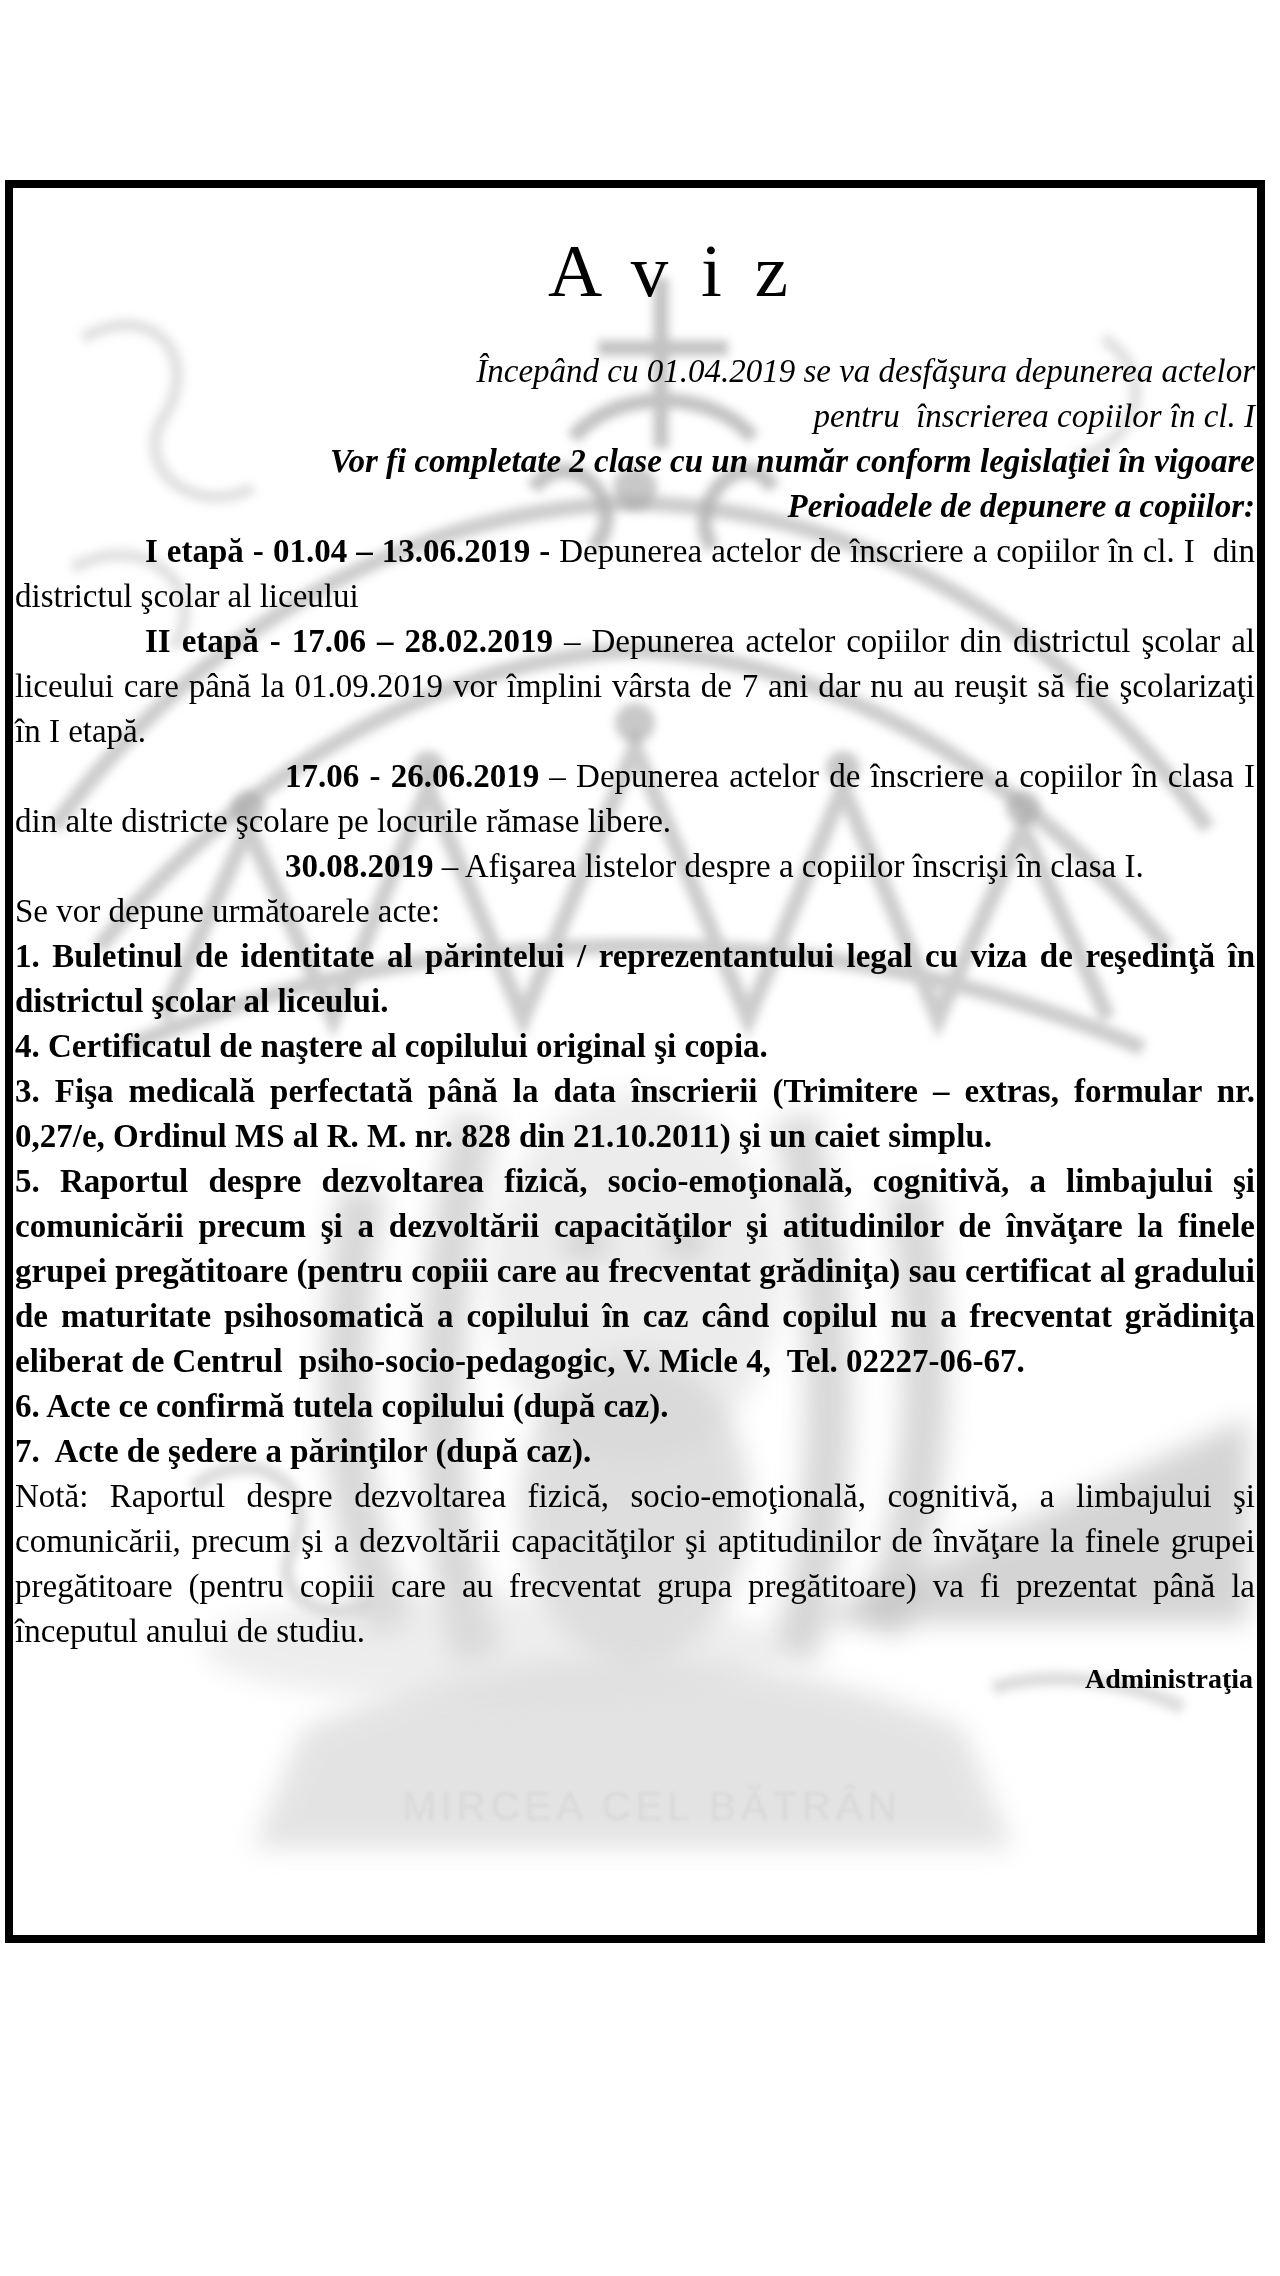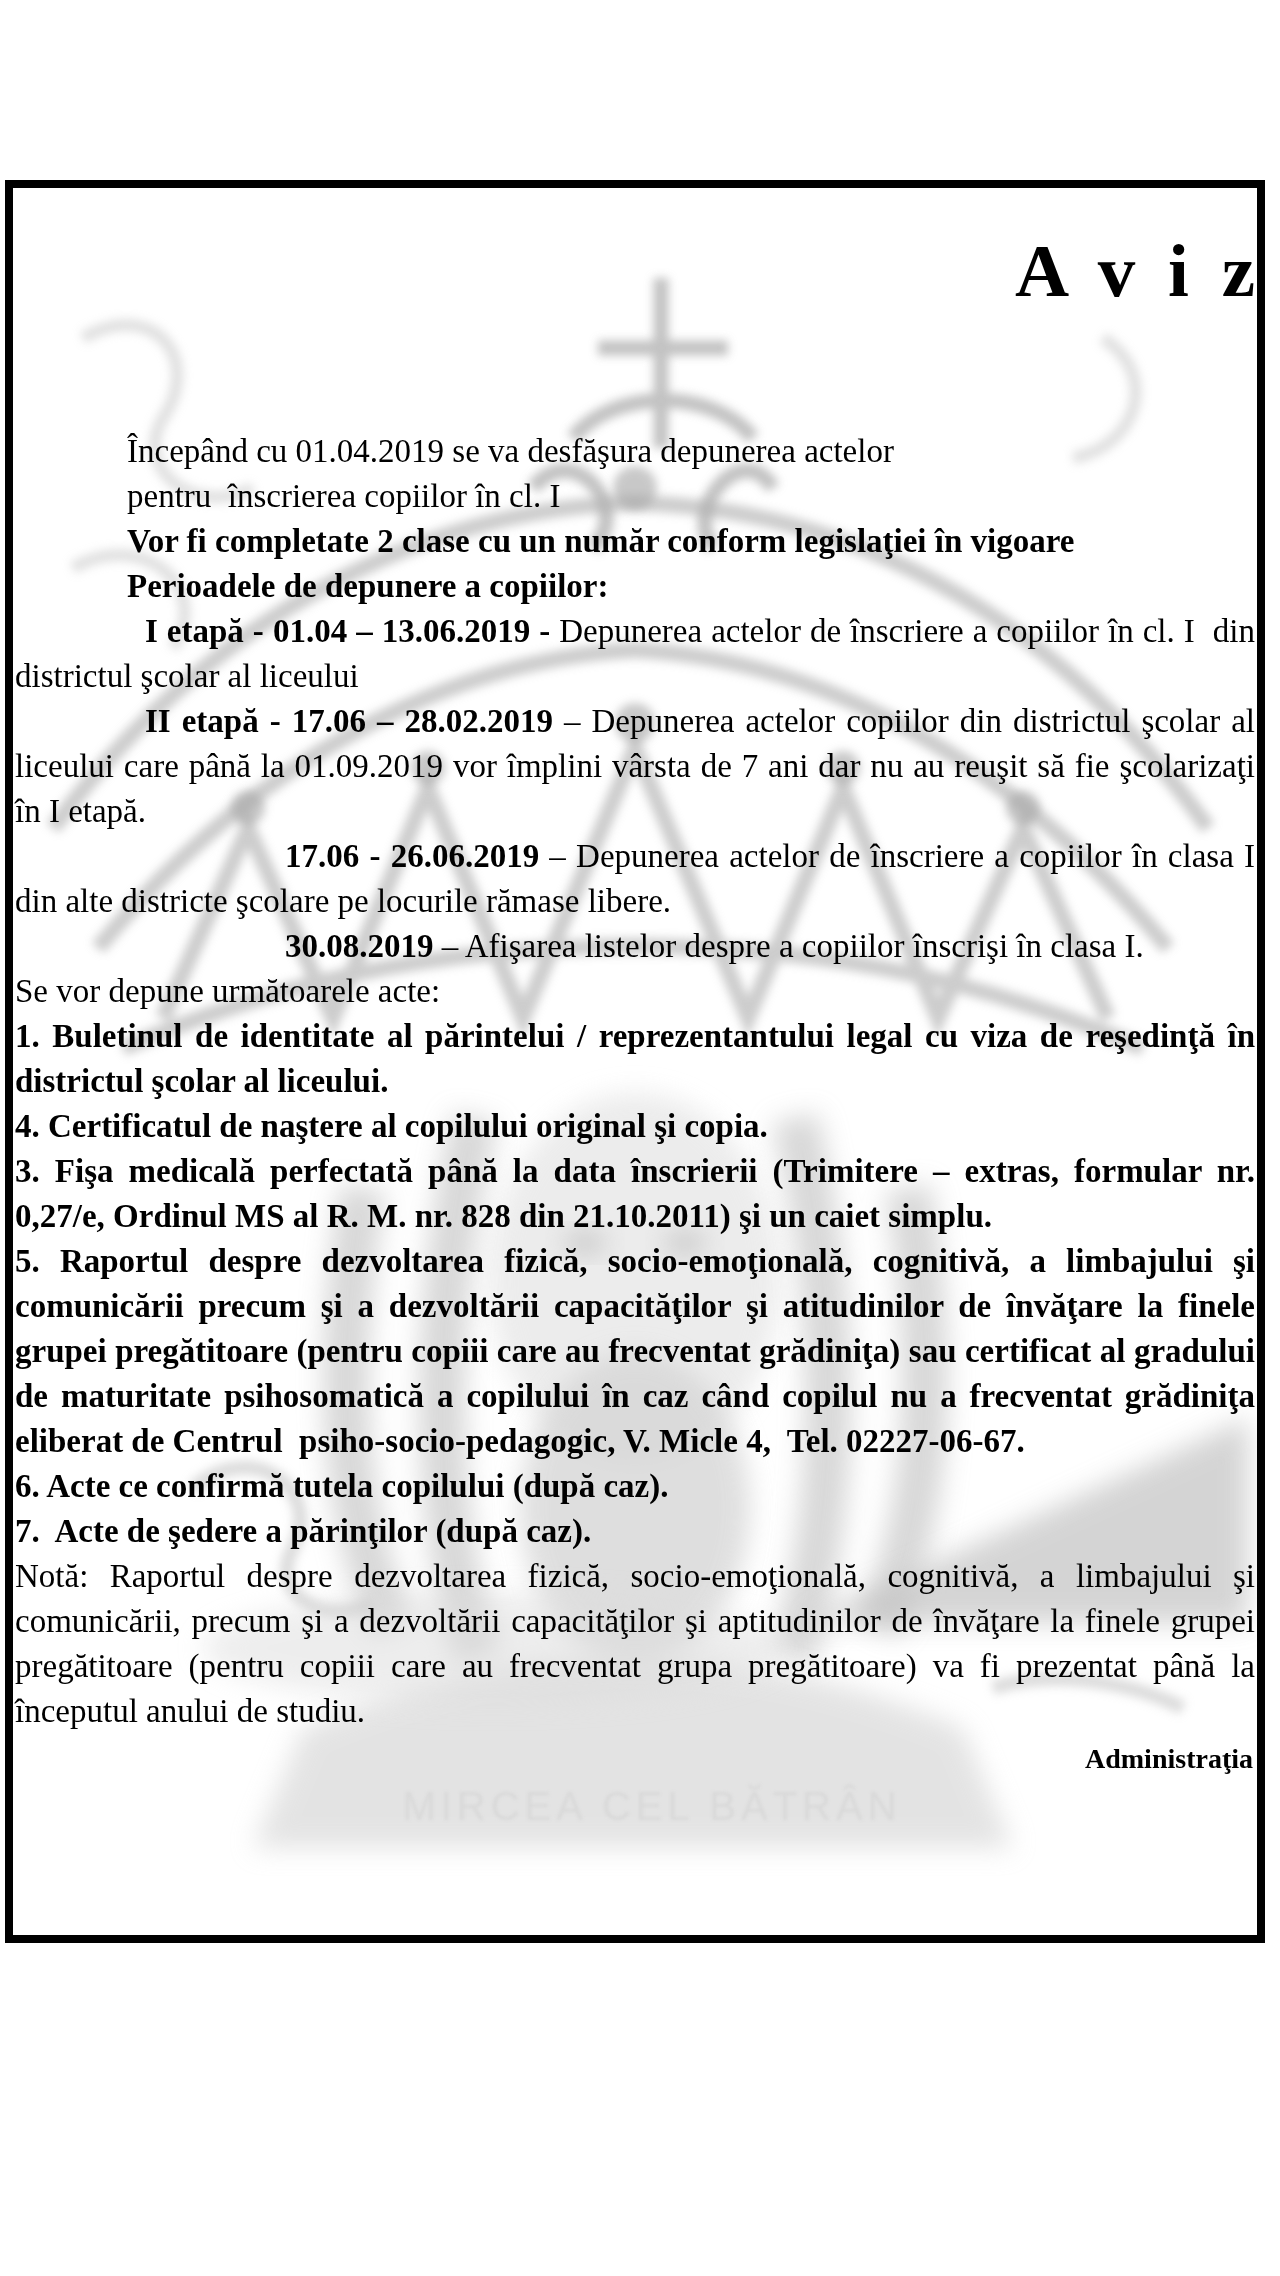--- a/index.html
+++ b/index.html
@@ -15,24 +15,24 @@
   .wm-name{
     position:absolute;top:1596px;left:0;width:100%;box-sizing:border-box;
     text-align:center;padding-left:34px;z-index:0;
     font-family:"Liberation Sans","DejaVu Sans",sans-serif;
     font-size:40px;letter-spacing:5px;color:#d9d9d9;filter:blur(1.4px);
     white-space:nowrap;
   }
   .content{position:relative;z-index:1;font-size:33px;line-height:45px;padding:0 2px;}
   .content p{margin:0;white-space:pre-wrap;}
   .title{
-    font-size:75px;line-height:76px;font-weight:bold;text-align:right;
-    margin:45px 0 120px 0;padding-left:66px;word-spacing:14px;
+    font-size:75px;line-height:76px;font-weight:normal;text-align:center;
+    margin:45px 0 40px 0;padding-left:66px;word-spacing:14px;
   }
-  .center{text-align:left;padding-left:112px;}
+  .center{text-align:right;padding-left:112px;font-style:italic;}
   .bold{font-weight:bold;margin-left:22px;}
   .just{text-align:justify;}
   .ind1{text-indent:108px;}
   .ind2{text-indent:248px;}
   .docs-heading{margin-top:44px;}
   .signature{
     text-align:right;font-weight:bold;font-size:28px;line-height:50px;
     margin-top:70px;padding-right:2px;
   }
 </style>

